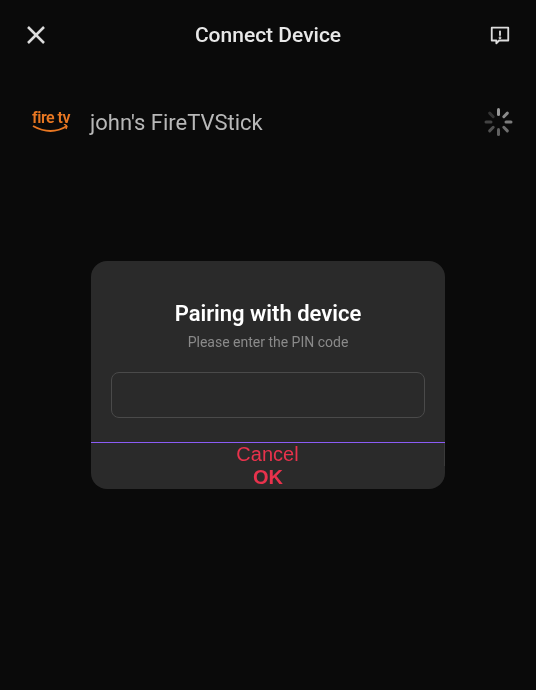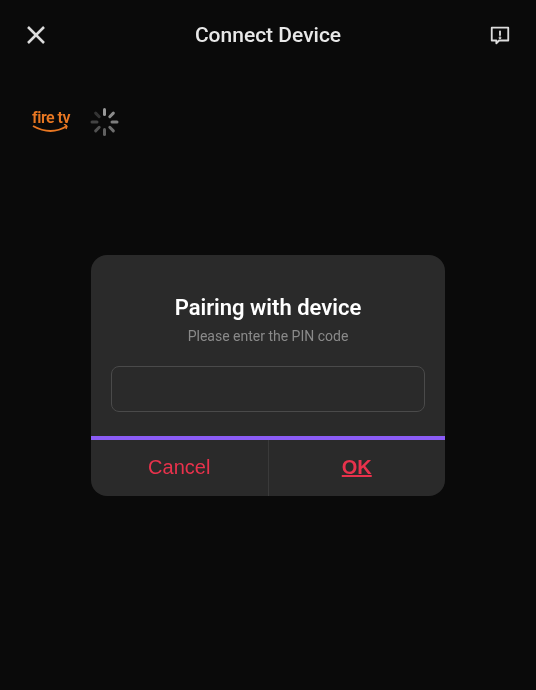--- a/index.html
+++ b/index.html
@@ -145,38 +145,38 @@
       border: 1px solid #4a4a4a;
       border-radius: 8px;
       padding: 0 12px;
       font-size: 18px;
       color: #fff;
       outline: none;
       caret-color: #fff;
     }
     .modal-buttons {
       display: flex;
-      border-top: 4px solid #8b5cf6;
+      border-top: 1px solid #8b5cf6;
+      flex-direction: column;
     }
     .modal-btn {
       flex: 1;
       height: 56px;
       background: transparent;
       border: none;
       font-size: 20px;
       font-weight: 500;
       cursor: pointer;
       color: #e8324c;
     }
     .modal-btn:first-child {
       border-right: 1px solid #3a3a3a;
     }
     .modal-btn.ok {
       font-weight: 600;
-      text-decoration: underline;
     }
   </style>
 </head>
 <body>
 
 <div class="header">
   <div class="close-icon">
     <svg width="20" height="20" viewBox="0 0 20 20">
       <line x1="2" y1="2" x2="18" y2="18"></line>
       <line x1="18" y1="2" x2="2" y2="18"></line>
@@ -193,20 +193,21 @@
 </div>
 
 <div class="device-row">
   <div class="device-logo">
     <span class="device-logo-text">fire tv</span>
     <svg class="device-logo-smile" viewBox="0 0 40 10">
       <path d="M2 2 Q20 12 36 2" stroke="#e87722" stroke-width="2" fill="none"></path>
       <path d="M36 2 l-3 -2 m3 2 l-1 3" stroke="#e87722" stroke-width="1.5" fill="none"></path>
     </svg>
   </div>
+  <div class="device-name">john's FireTVStick</div>
   <div class="spinner">
     <div class="spinner-line" style="transform: rotate(0deg); opacity:1"></div>
     <div class="spinner-line" style="transform: rotate(45deg); opacity:0.9"></div>
     <div class="spinner-line" style="transform: rotate(90deg); opacity:0.8"></div>
     <div class="spinner-line" style="transform: rotate(135deg); opacity:0.7"></div>
     <div class="spinner-line" style="transform: rotate(180deg); opacity:0.6"></div>
     <div class="spinner-line" style="transform: rotate(225deg); opacity:0.5"></div>
     <div class="spinner-line" style="transform: rotate(270deg); opacity:0.4"></div>
     <div class="spinner-line" style="transform: rotate(315deg); opacity:0.3"></div>
   </div>

